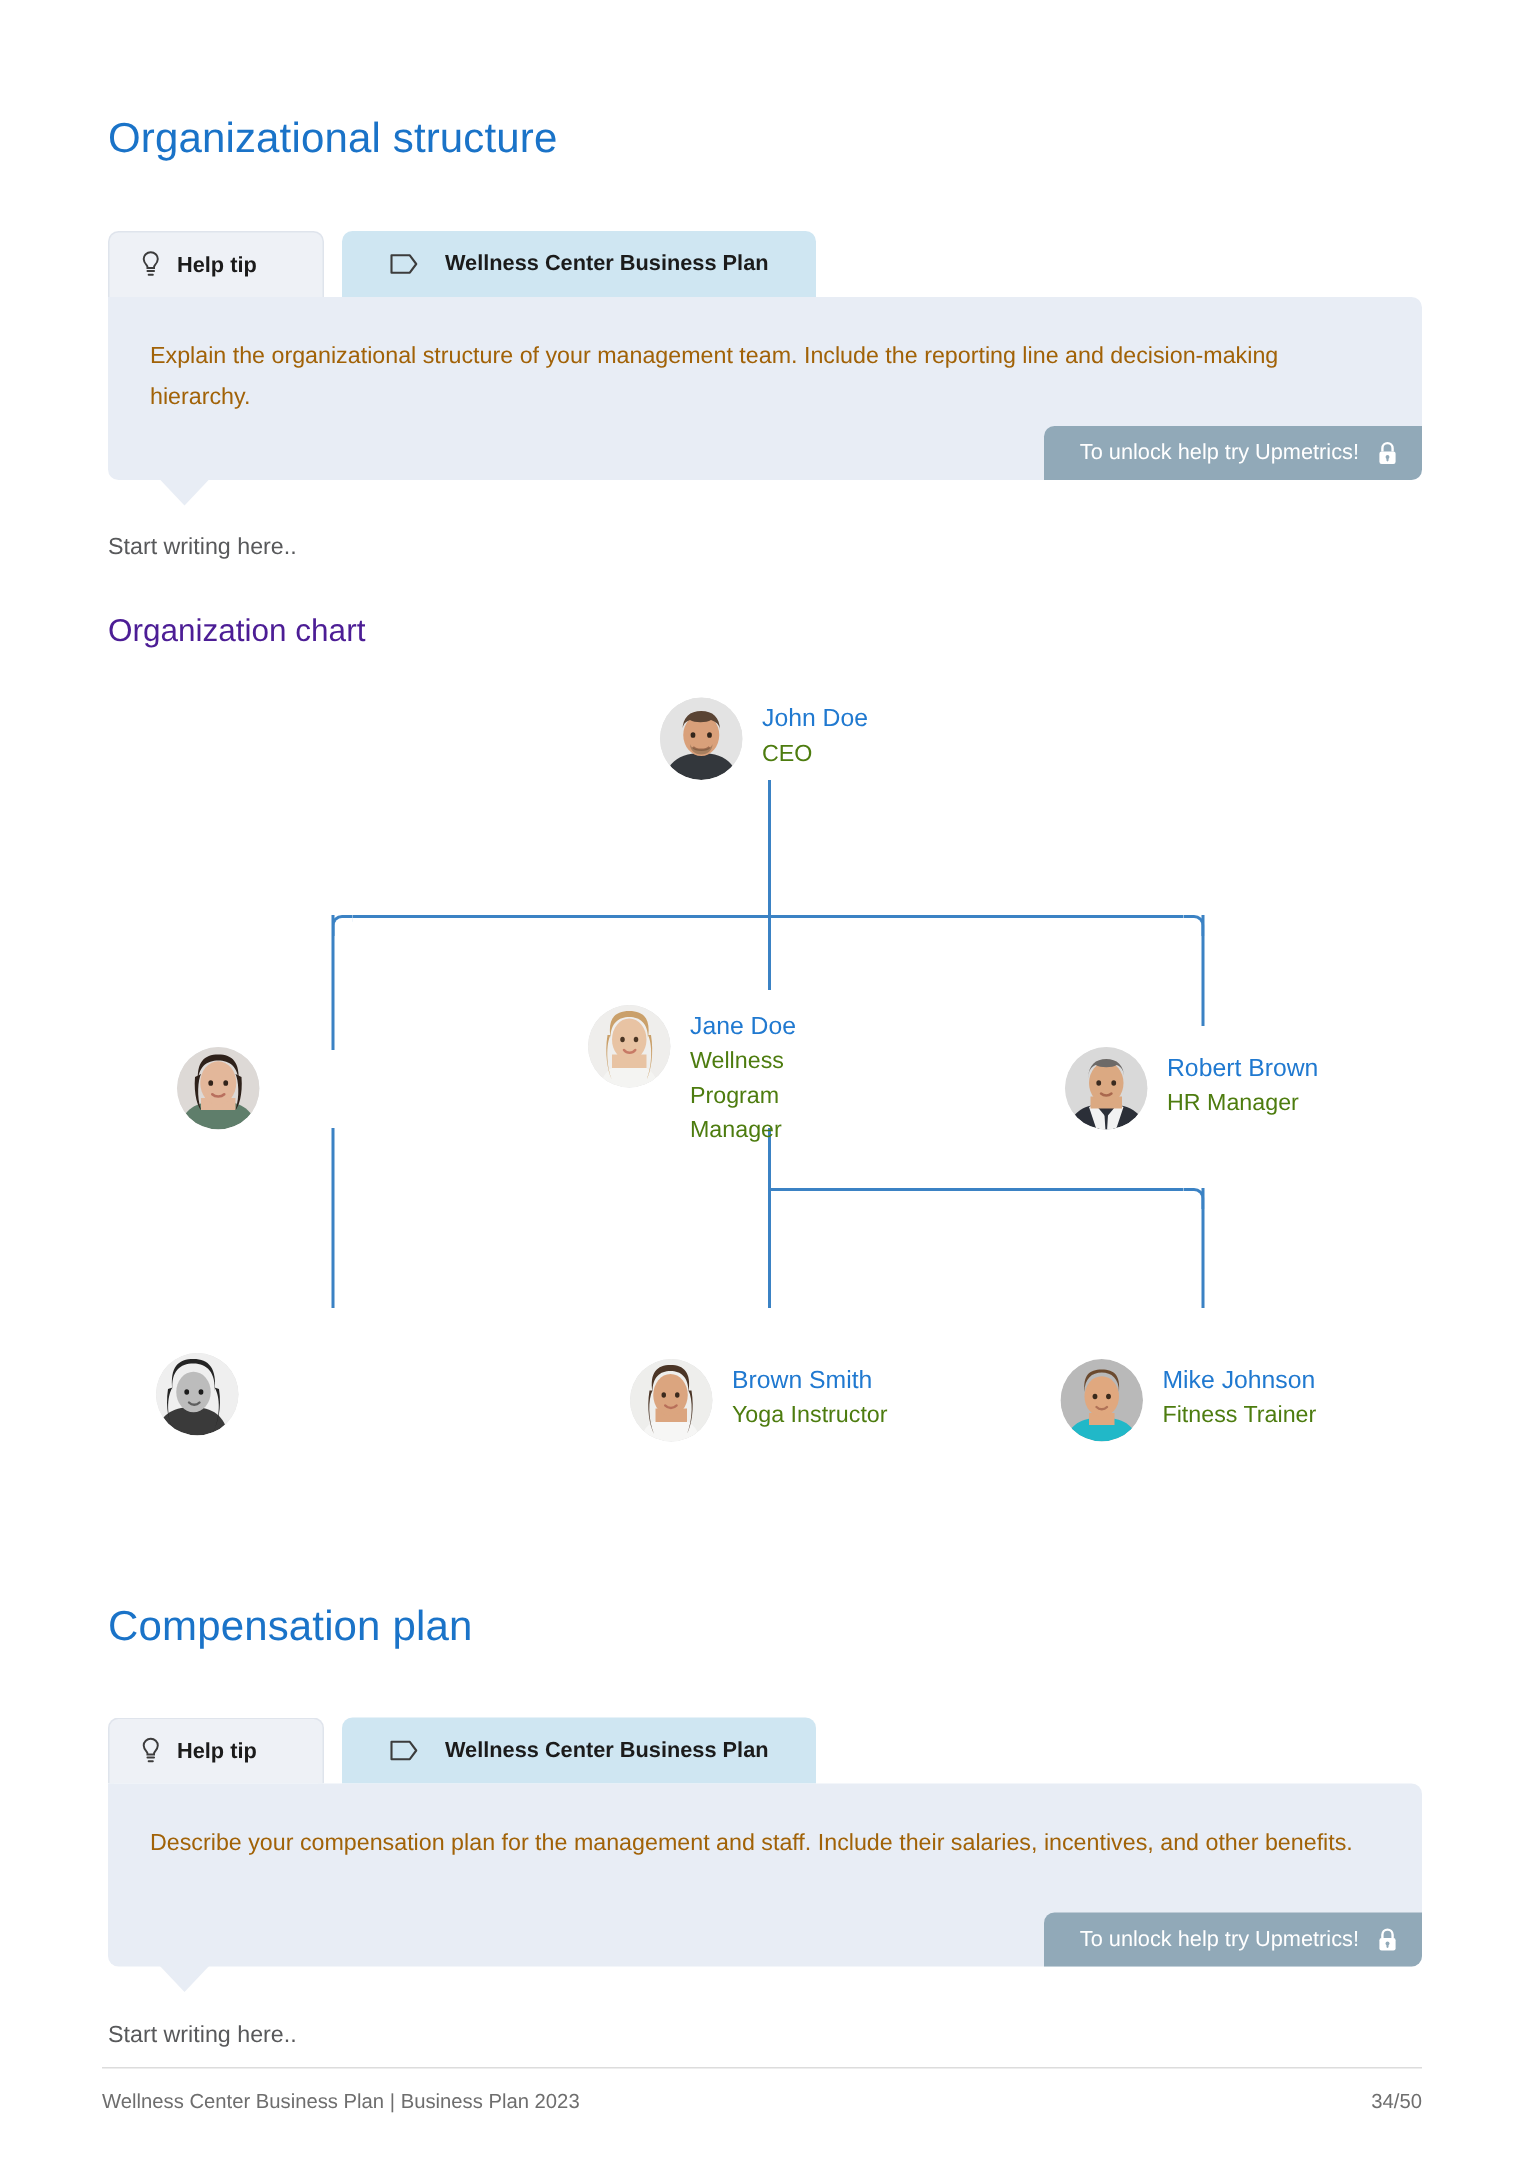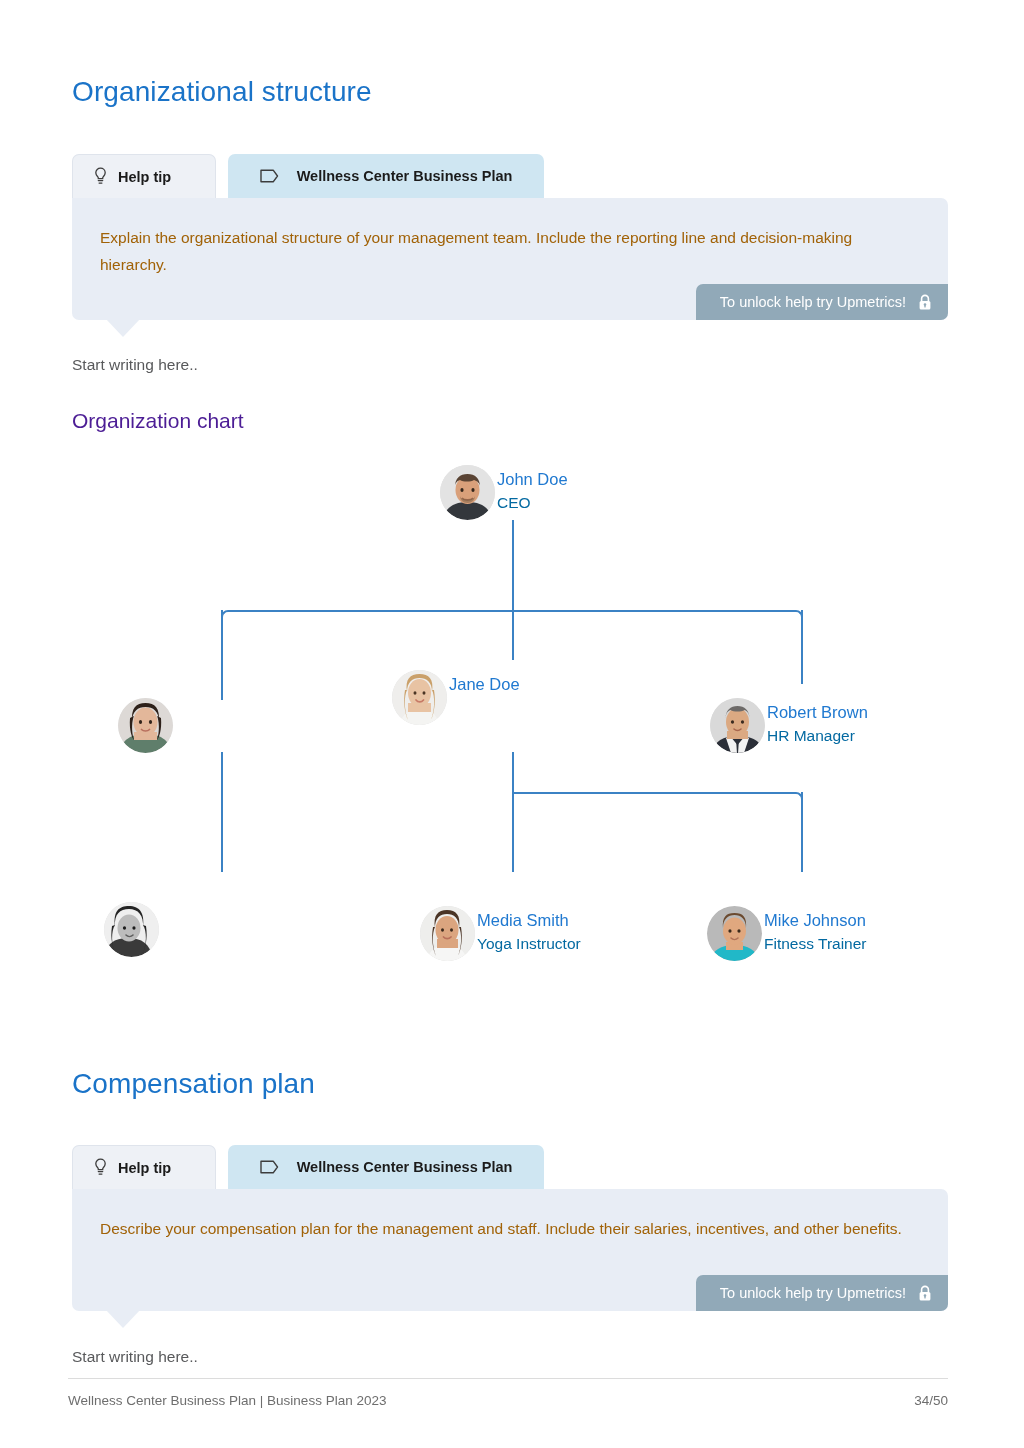--- a/index.html
+++ b/index.html
@@ -123,40 +123,40 @@
   .startwriting {
     position: absolute;
     left: 72px;
     font-size: 15.5px;
     color: #58595b;
   }
 
   
   .orgchart { position: absolute; left: 0; top: 452px; width: 1024px; height: 560px; }
 
-  .node { position: absolute; display: flex; align-items: flex-start; gap: 2px; }
+  .node { position: absolute; display: flex; align-items: flex-start; gap: 13px; }
   .avatar {
     width: 55px; height: 55px;
     border-radius: 50%;
     flex: none;
     overflow: hidden;
     position: relative;
     background: #e3e3e3;
   }
   .avatar svg { display: block; width: 55px; height: 55px; }
   .node-text { padding-top: 3px; }
   .node-name {
     font-size: 16.5px;
     color: #2079d0;
     line-height: 23px;
     white-space: nowrap;
   }
   .node-role {
     font-size: 15.5px;
-    color: #0369a1;
+    color: #4d7c0f;
     line-height: 23px;
   }
   .node-role.wrap { max-width: 120px; }
 
   .line { position: absolute; background: #3b82c4; }
   .vline { width: 2px; }
   .hline { height: 2px; }
   .corner {
     position: absolute;
     border: 2px solid #3b82c4;
@@ -306,20 +306,21 @@
             <path d="M15 22c0-10 5.5-14 12.5-14S40 12 40 22c2-13-3-18-12.5-18S13 9 15 22z" fill="#caa06a"></path>
             <path d="M13 20c-2 12 0 24 3 30-4-10-4-24-1-30zM42 20c2 12 0 24-3 30 4-10 4-24 1-30z" fill="#caa06a"></path>
             <ellipse cx="23" cy="23" rx="1.5" ry="1.8" fill="#4a3524"></ellipse>
             <ellipse cx="32" cy="23" rx="1.5" ry="1.8" fill="#4a3524"></ellipse>
             <path d="M24 30c2 2.5 5.5 2.5 7.5 0" stroke="#c77a66" stroke-width="1.7" fill="none" stroke-linecap="round"></path>
           </g>
         </svg>
       </div>
       <div class="node-text">
         <div class="node-name">Jane Doe</div>
+        <div class="node-role wrap">Wellness Program Manager</div>
       </div>
     </div>
 
     <div class="node" style="left:710px; top:246px;">
       <div class="avatar">
         <svg viewBox="0 0 55 55" xmlns="http://www.w3.org/2000/svg">
           <clipPath id="c3">
               <circle cx="27.5" cy="27.5" r="27.5"></circle>
             </clipPath>
           <g clip-path="url(#c3)">
@@ -375,21 +376,21 @@
             <ellipse cx="27" cy="24" rx="11.5" ry="14" fill="#dba57f"></ellipse>
             <path d="M15 22c0-10 5-14 12-14s12 4 12 14c2-13-3-18-12-18S13 9 15 22z" fill="#4b3526"></path>
             <path d="M13 21c-2 12 0 23 3 29-4-10-4-23-1-29zM41 21c2 12 0 23-3 29 4-10 4-23 1-29z" fill="#4b3526"></path>
             <ellipse cx="22.5" cy="24" rx="1.5" ry="1.8" fill="#3b2a1d"></ellipse>
             <ellipse cx="31.5" cy="24" rx="1.5" ry="1.8" fill="#3b2a1d"></ellipse>
             <path d="M23.5 31c2 2.2 5.5 2.2 7.5 0" stroke="#b8705a" stroke-width="1.7" fill="none" stroke-linecap="round"></path>
           </g>
         </svg>
       </div>
       <div class="node-text">
-        <div class="node-name">Media Smith</div>
+        <div class="node-name">Brown Smith</div>
         <div class="node-role">Yoga Instructor</div>
       </div>
     </div>
 
     <div class="node" style="left:707px; top:454px;">
       <div class="avatar">
         <svg viewBox="0 0 55 55" xmlns="http://www.w3.org/2000/svg">
           <clipPath id="c6">
               <circle cx="27.5" cy="27.5" r="27.5"></circle>
             </clipPath>

